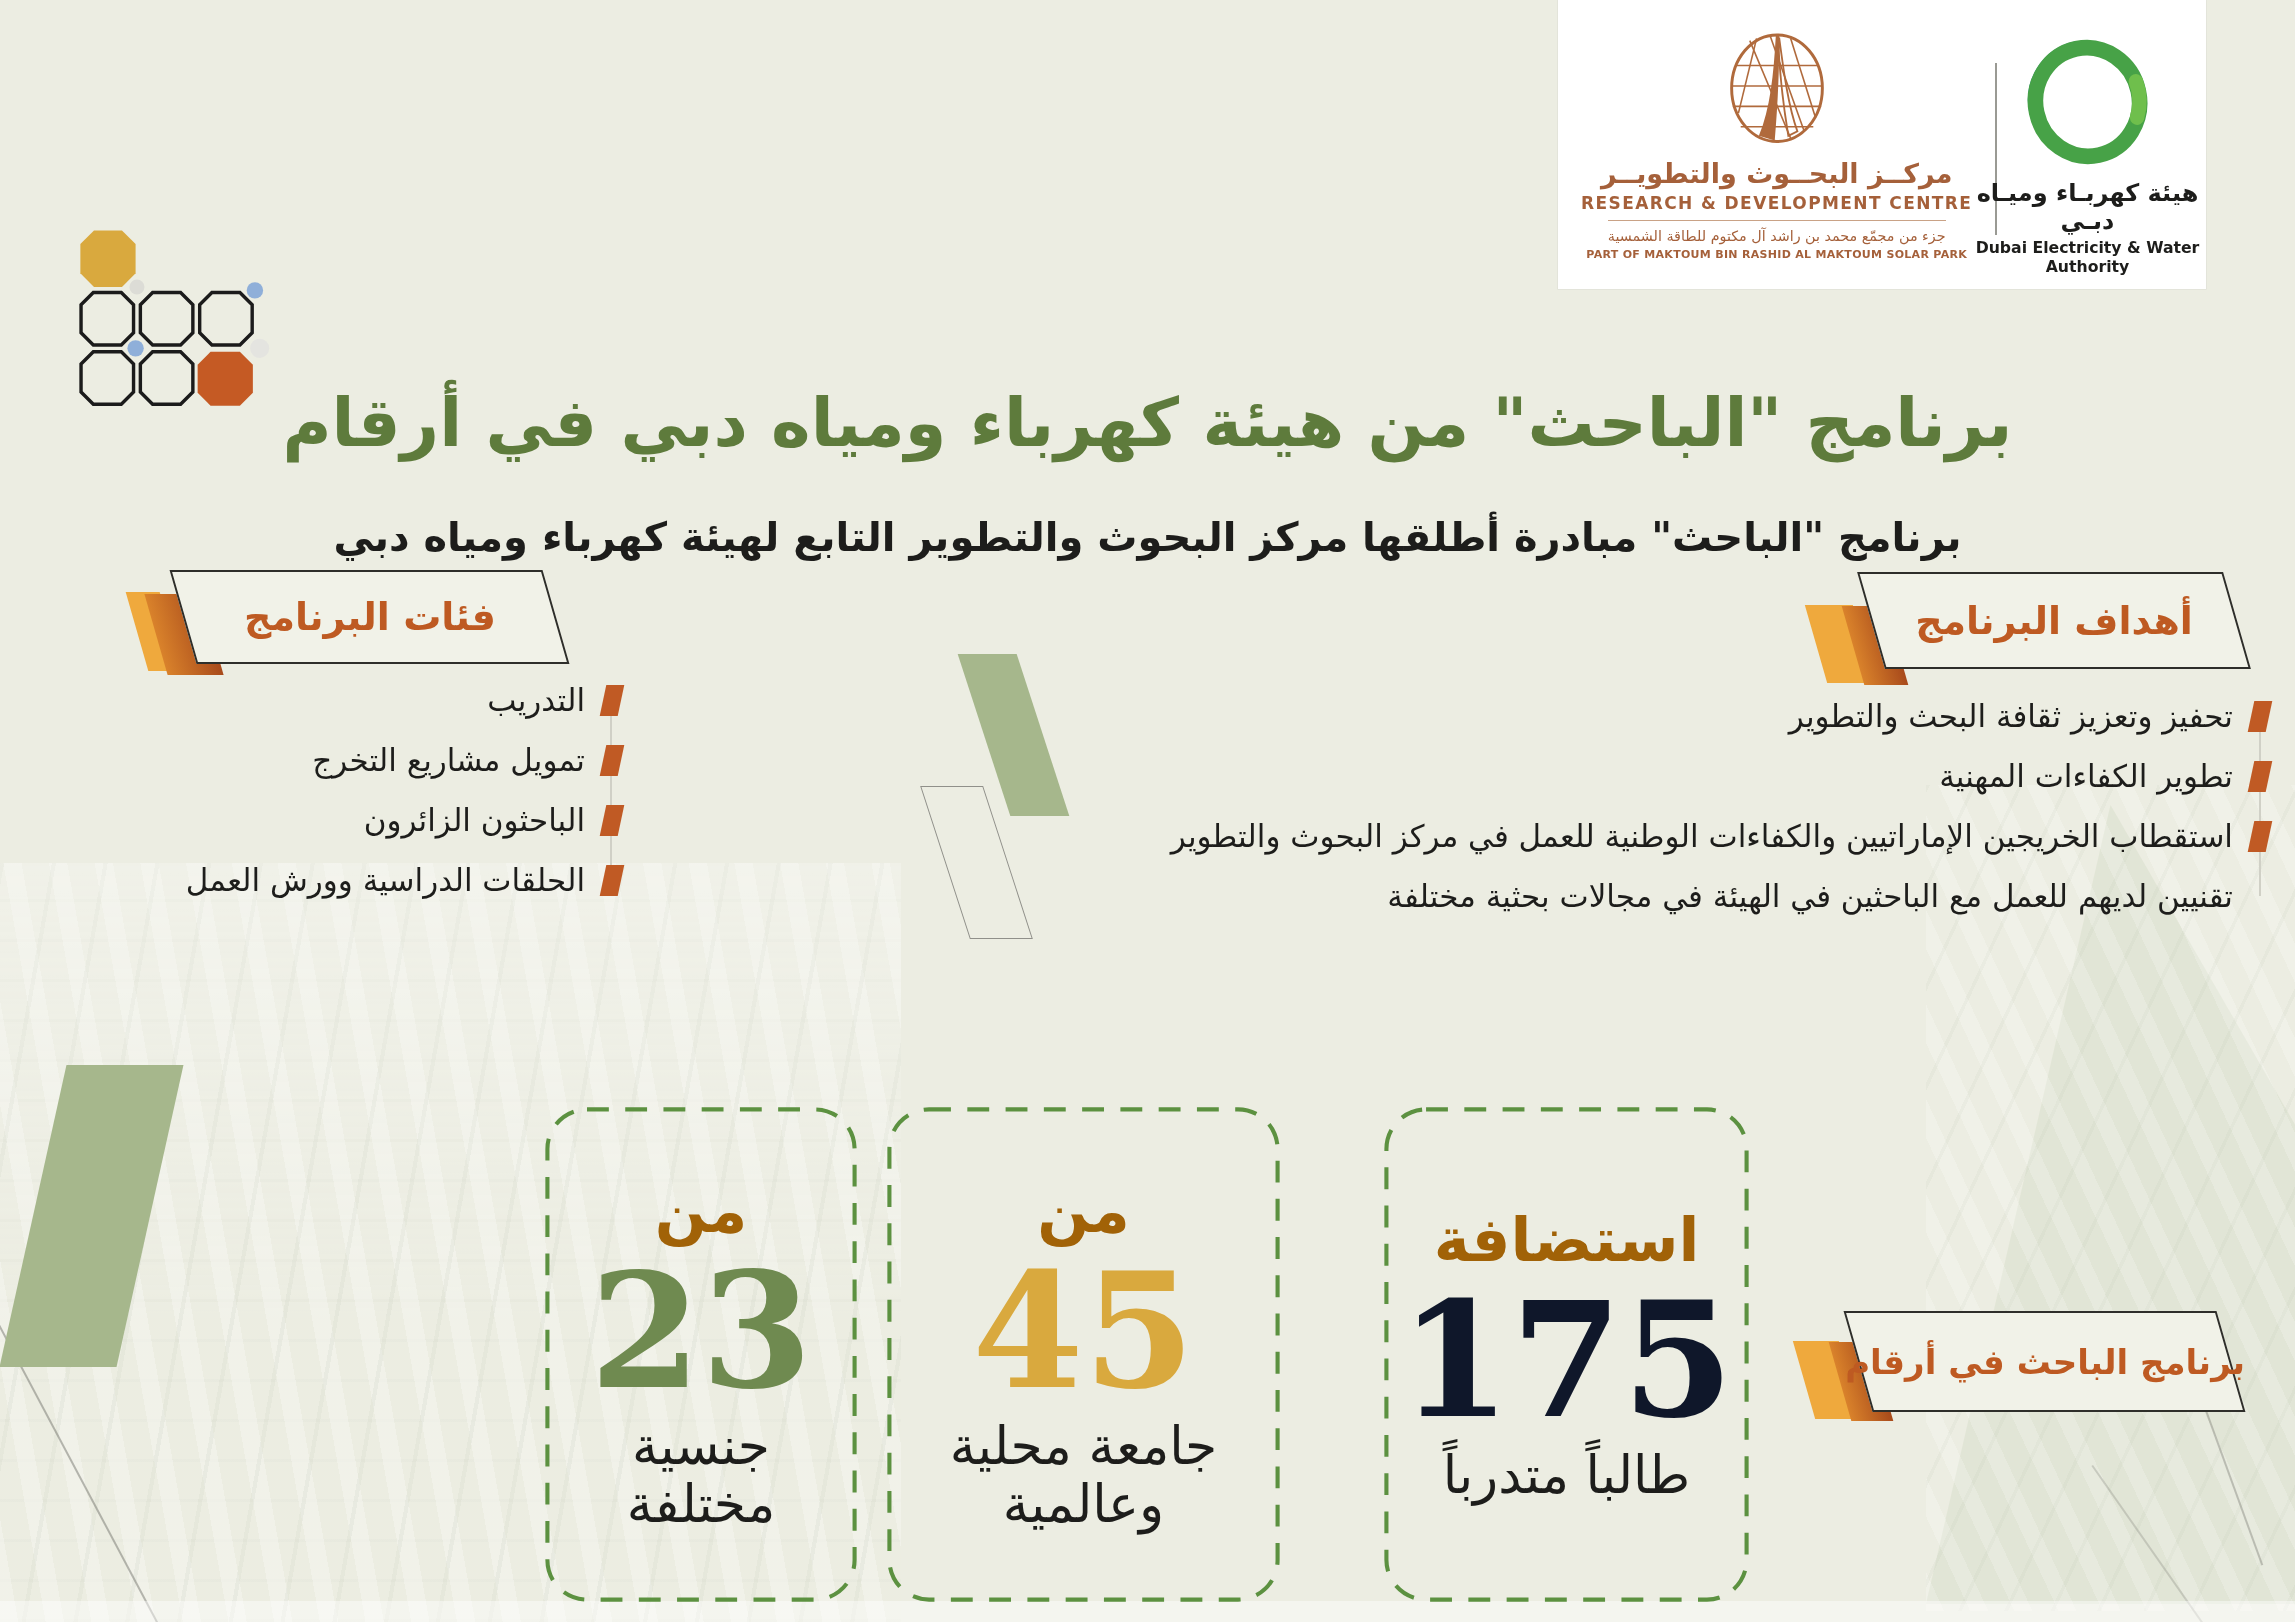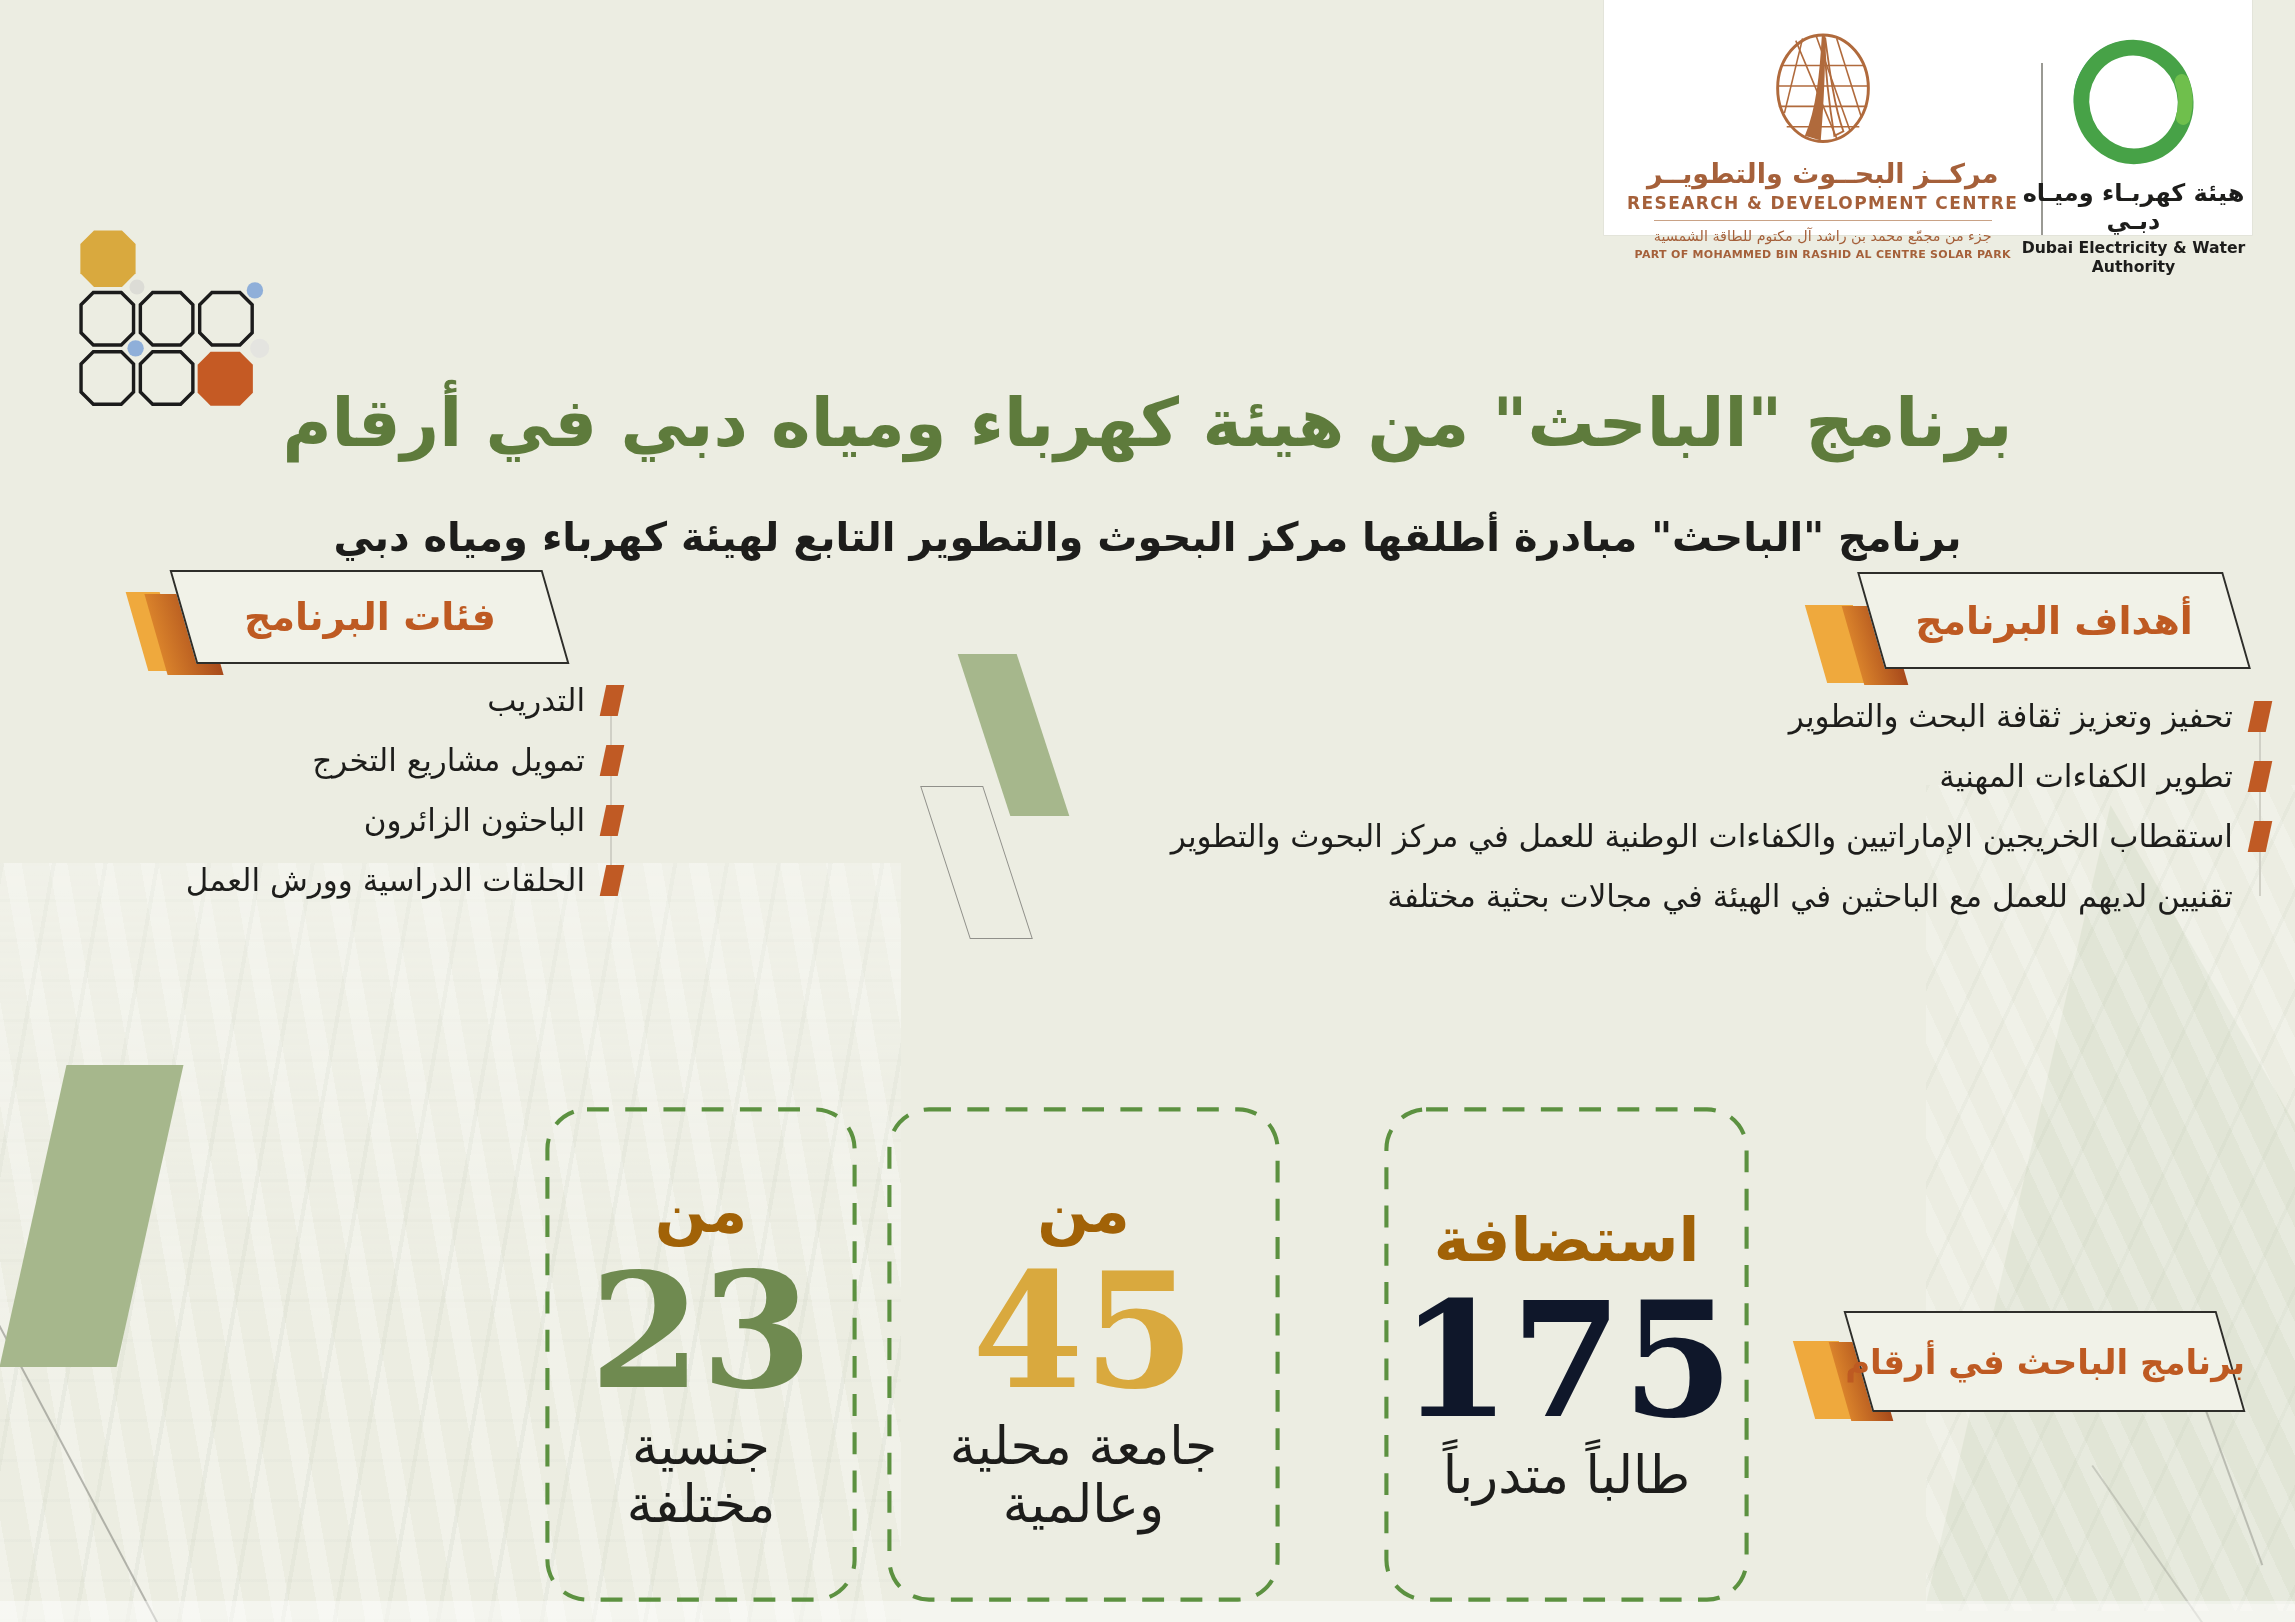--- a/index.html
+++ b/index.html
@@ -27,21 +27,21 @@
 
   
   .sage-mid{position:absolute; left:984px; top:654px; width:59px; height:162px; background:#A6B78C; transform:skewX(18deg);}
   .ghost-mid{position:absolute; left:945px; top:786px; width:61px; height:151px; border:1.4px solid #90908A; transform:skewX(18deg);}
   .sage-left{position:absolute; left:33px; top:1065px; width:117px; height:302px; background:#A6B78C; transform:skewX(-12.5deg);}
 
   
   .octagons{position:absolute; left:55px; top:212px; width:273px; height:225px;}
 
   
-  .logo-panel{position:absolute; left:1604px; top:0; width:648px; height:235px; background:#FFFFFF;
+  .logo-panel{position:absolute; left:1558px; top:0; width:648px; height:289px; background:#FFFFFF;
     box-shadow:0 0 0 0.7px #E0E0D8;}
   .rdc{position:absolute; left:13.7px; top:27px; width:410px; text-align:center; color:#A5603A;}
   .rdc .emblem{width:116px; height:127px; margin:0 auto;}
   .rdc .ar{font-size:27px; font-weight:bold; direction:rtl; margin-top:1.4px;}
   .rdc .en{font-size:17px; font-weight:bold; letter-spacing:1.4px; margin-top:4.1px;}
   .rdc .tag-ar{font-size:14.3px; direction:rtl; margin-top:6.8px; padding-top:6.8px; border-top:1.4px solid #C9A286; display:inline-block; min-width:328px;}
   .rdc .tag-en{font-size:11px; font-weight:bold; margin-top:4.1px; letter-spacing:0.3px;}
   .logo-divider{position:absolute; left:437px; top:63px; width:2px; height:172px; background:#9A9A94;}
   .dewa{position:absolute; left:410px; top:27px; width:239px; text-align:center; color:#1D1D1B;}
   .dewa .ring{width:145px; height:145px; margin:0 auto;}
@@ -138,21 +138,21 @@
           <line x1="44" y1="8" x2="74" y2="92"></line>
           <line x1="62" y1="10" x2="84" y2="80"></line>
           <line x1="32" y1="10" x2="16" y2="76"></line>
         </g>
         <path d="M49 7 C47 42 44 72 34 96 L48 100 C51 66 52 36 52 7 Z" fill="#B06A3C"></path>
         <path d="M52 10 C56 40 60 70 68 92 L60 96 C55 66 52 38 51 10 Z" fill="none" stroke="#B06A3C" stroke-width="1.6"></path>
       </svg>
       <div class="ar">مركــز البحــوث والتطويــر</div>
       <div class="en">RESEARCH &amp; DEVELOPMENT CENTRE</div>
       <div class="tag-ar">جزء من مجمّع محمد بن راشد آل مكتوم للطاقة الشمسية</div>
-      <div class="tag-en">PART OF MOHAMMED BIN RASHID AL CENTRE SOLAR PARK</div>
+      <div class="tag-en">PART OF MAKTOUM BIN RASHID AL MAKTOUM SOLAR PARK</div>
     </div>
     <div class="logo-divider"></div>
     <div class="dewa">
       <svg class="ring" viewBox="0 0 120 120">
         <g fill="none" stroke-linecap="round">
           <path d="M103 50 A45 46 0 1 1 52 15" stroke="#2E86C8" stroke-width="7"></path>
           <path d="M20 42 A45 46 0 0 1 45 18" stroke="#C23A63" stroke-width="6"></path>
           <ellipse cx="60" cy="62" rx="43" ry="45" stroke="#47A247" stroke-width="13" transform="rotate(-12 60 62)"></ellipse>
           <path d="M100 45 A43 45 0 0 1 101 75" stroke="#6FBF4C" stroke-width="12"></path>
         </g>

